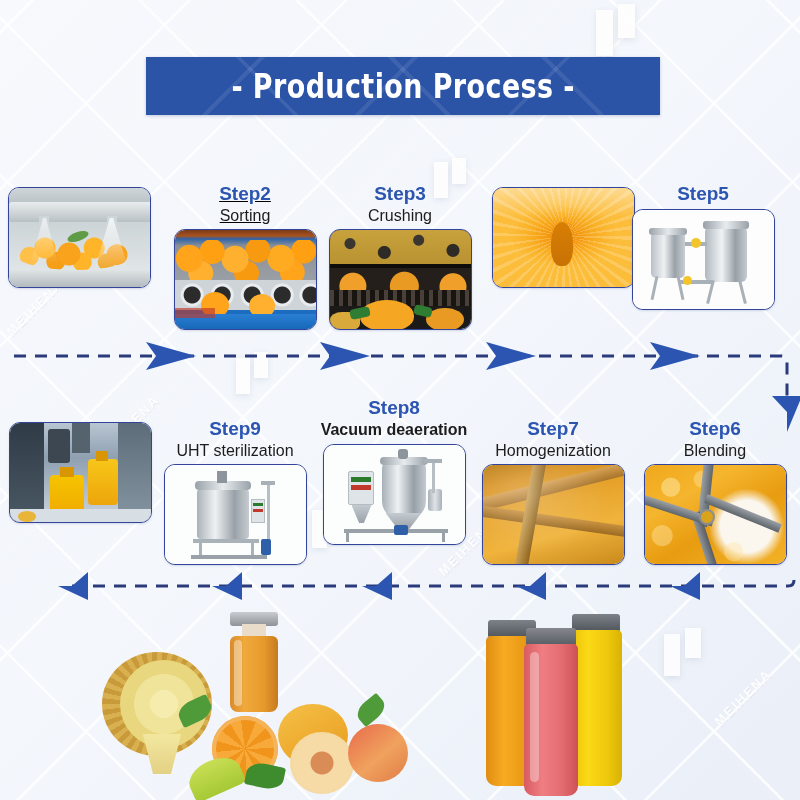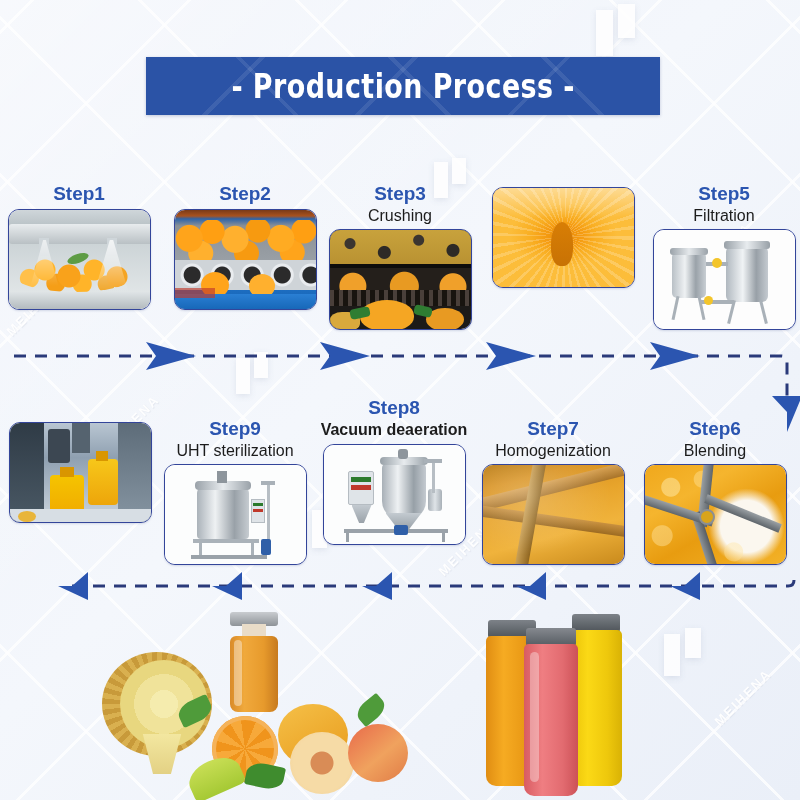--- a/index.html
+++ b/index.html
@@ -162,21 +162,20 @@
   <g fill="#2b55b0">
     <polygon points="88,572 88,600 58,586 72,586"></polygon>
     <polygon points="242,572 242,600 212,586 226,586"></polygon>
     <polygon points="392,572 392,600 362,586 376,586"></polygon>
     <polygon points="546,572 546,600 516,586 530,586"></polygon>
     <polygon points="700,572 700,600 670,586 684,586"></polygon>
   </g>
 </svg>
 
 <div class="step" style="left:4px; top:183px;">
-  <div class="step-title">Step1</div>
   <div class="card">
     <div class="ph" style="background:
         linear-gradient(180deg,#cfd6da 0%,#b9c2c6 16%,#9aa3a7 22%,#c9d1d4 26%,#e7ebec 100%);">
       <div class="photo" style="left:0;top:14px;width:143px;height:20px;background:linear-gradient(180deg,#e8ecee,#b9c0c4);border-radius:3px;"></div>
       <div class="photo" style="left:30px;top:28px;width:10px;height:18px;background:#cfd6da;"></div>
       <div class="photo" style="left:98px;top:28px;width:10px;height:18px;background:#cfd6da;"></div>
       <div class="photo" style="left:6px;top:42px;width:120px;height:40px;border-radius:50%/40%;background:radial-gradient(circle at 25% 45%, #ffb429 0 10px, transparent 11px),
         radial-gradient(circle at 45% 60%, #f9a21b 0 11px, transparent 12px),
         radial-gradient(circle at 66% 45%, #ffb429 0 10px, transparent 11px),
         radial-gradient(circle at 85% 62%, #f5a422 0 10px, transparent 11px),
@@ -185,22 +184,23 @@
         radial-gradient(circle at 56% 80%, #ffb429 0 9px, transparent 10px),
         radial-gradient(circle at 76% 80%, #f0a62a 0 8px, transparent 9px);"></div>
       <div class="photo" style="left:58px;top:44px;width:22px;height:9px;background:#5e9c45;border-radius:50%;transform:rotate(-18deg);"></div>
       <div class="photo" style="left:0;top:82px;width:143px;height:19px;background:linear-gradient(180deg,#dfe4e6,#aeb6ba);"></div>
       <div class="photo" style="left:86px;top:30px;width:34px;height:52px;background:linear-gradient(180deg,rgba(255,255,255,.75),rgba(255,255,255,0));clip-path:polygon(45% 0,55% 0,100% 100%,0 100%);"></div>
       <div class="photo" style="left:22px;top:30px;width:28px;height:46px;background:linear-gradient(180deg,rgba(255,255,255,.6),rgba(255,255,255,0));clip-path:polygon(45% 0,55% 0,100% 100%,0 100%);"></div>
     </div>
   </div>
 </div>
 
-<div class="step" style="left:170px; top:183px;">
+<div class="step" style="left:170px; top:183px;text-decoration:underline;">
   <div class="step-title">Step2</div>
+  <div class="step-sub">Sorting</div>
   <div class="card">
     <div class="ph" style="background:
         linear-gradient(180deg,#7a3a18 0%,#a8521f 6%,#2f64a8 9%,#8a9096 16%,#9aa0a6 52%,#1f6fc4 74%,#1565b5 100%);">
       <div class="photo" style="left:0;top:10px;width:143px;height:46px;background:
         radial-gradient(circle at 10% 40%, #ffa41b 0 13px, transparent 14px),
         radial-gradient(circle at 26% 25%, #ff9f12 0 12px, transparent 13px),
         radial-gradient(circle at 42% 42%, #ffb02e 0 13px, transparent 14px),
         radial-gradient(circle at 58% 22%, #f79a10 0 12px, transparent 13px),
         radial-gradient(circle at 74% 40%, #ffab22 0 13px, transparent 14px),
         radial-gradient(circle at 90% 24%, #ff9f12 0 12px, transparent 13px),
@@ -255,23 +255,22 @@
       radial-gradient(ellipse 38% 32% at 50% 48%, #e98a08 0%, #f59c12 35%, #f9ae22 60%, #fcbd3a 100%),
       linear-gradient(180deg,#f7a91c,#f5a017);">
       <div class="photo" style="left:0;top:0;width:143px;height:101px;background:
         repeating-conic-gradient(from 0deg at 50% 48%, rgba(255,255,255,.20) 0deg 3deg, rgba(255,255,255,0) 3deg 9deg);"></div>
       <div class="photo" style="left:58px;top:34px;width:22px;height:44px;border-radius:50% 50% 40% 40%;background:linear-gradient(180deg,#d87e05,#c87204);"></div>
       <div class="photo" style="left:0;top:0;width:143px;height:30px;background:linear-gradient(180deg,rgba(255,255,255,.45),rgba(255,255,255,0));"></div>
     </div>
   </div>
 </div>
 
-<div class="step" style="left:649px; top:183px;text-align:center;">
+<div class="step" style="left:628px; top:183px;text-align:center;">
   <div class="step-title">Step5</div>
-  <div class="step-sub">Filtration</div>
   <div class="card">
     <div class="ph" style="background:#fdfdfd;">
       <div class="photo" style="left:18px;top:22px;width:34px;height:46px;border-radius:5px;background:linear-gradient(90deg,#b9c0c6,#eef1f3 38%,#9aa2a9 70%,#c8ced3);"></div>
       <div class="photo" style="left:16px;top:18px;width:38px;height:7px;border-radius:3px;background:linear-gradient(90deg,#9aa2a9,#e4e8eb,#9aa2a9);"></div>
       <div class="photo" style="left:72px;top:16px;width:42px;height:56px;border-radius:6px;background:linear-gradient(90deg,#b0b8bf,#f0f3f5 40%,#98a0a7 72%,#c4cad0);"></div>
       <div class="photo" style="left:70px;top:11px;width:46px;height:8px;border-radius:3px;background:linear-gradient(90deg,#98a0a7,#e8ecef,#98a0a7);"></div>
       <div class="photo" style="left:52px;top:32px;width:22px;height:4px;background:#a9b1b8;"></div>
       <div class="photo" style="left:58px;top:28px;width:10px;height:10px;border-radius:50%;background:#f3c52b;"></div>
       <div class="photo" style="left:46px;top:70px;width:34px;height:4px;background:#a9b1b8;"></div>
       <div class="photo" style="left:50px;top:66px;width:9px;height:9px;border-radius:50%;background:#f3c52b;"></div>

